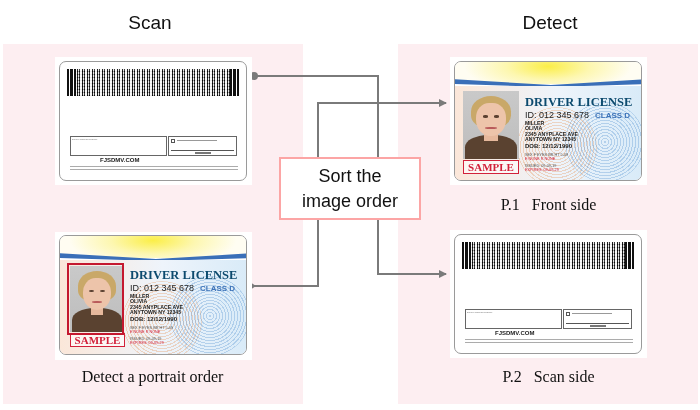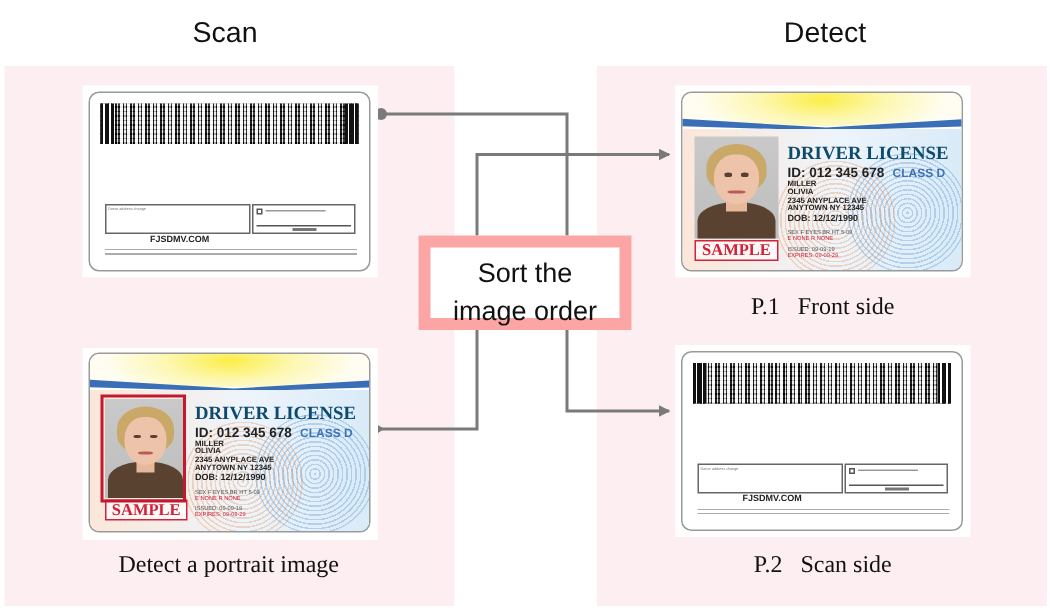--- a/index.html
+++ b/index.html
@@ -52,30 +52,30 @@
     .swirl.blue { background: repeating-radial-gradient(circle, rgba(90,150,210,0.35) 0 1px, transparent 1px 3px); }
     .photo { position: absolute; background: linear-gradient(180deg, #c9c9c9 0%, #bdbdbd 100%); overflow: hidden; }
     .photo .hair { position: absolute; left: 14%; top: 8%; width: 72%; height: 46%; border-radius: 50% 50% 40% 40%; background: #c9a868; }
     .photo .face { position: absolute; left: 24%; top: 18%; width: 52%; height: 48%; border-radius: 45% 45% 50% 50%; background: #edc4aa; }
     .photo .eye { position: absolute; top: 36%; width: 8%; height: 3%; background: #5a4030; border-radius: 50%; }
     .photo .mouth { position: absolute; left: 40%; top: 53%; width: 20%; height: 3%; background: #b95a5a; border-radius: 40%; }
     .photo .body { position: absolute; left: 4%; top: 64%; width: 92%; height: 40%; border-radius: 45% 45% 0 0; background: #5a4230; }
     .photo .neck { position: absolute; left: 38%; top: 60%; width: 24%; height: 14%; background: #e6b89c; }
     .sample { position: absolute; border: 1px solid #d2213a; color: #d2213a; font-family: "Liberation Serif", serif; font-weight: bold; text-align: center; background: rgba(255,255,255,0.6); }
     .dl-title { position: absolute; font-family: "Liberation Serif", serif; font-weight: bold; color: #0c4a6e; white-space: nowrap; }
-    .dl-id { position: absolute; font-weight: bold; color: #222; white-space: nowrap; text-align: right; }
+    .dl-id { position: absolute; font-weight: normal; color: #222; white-space: nowrap; text-align: right; }
     .dl-class { position: absolute; font-weight: bold; color: #3d73b8; white-space: nowrap; }
     .dl-lines { position: absolute; font-weight: bold; color: #222; white-space: nowrap; line-height: 1.05; }
     .dl-small { position: absolute; color: #555; white-space: nowrap; line-height: 1.15; }
     .dl-small .red { color: #d2213a; }
     .portrait-highlight { position: absolute; border: 2px solid #c4182f; }
 
     
     .sort-box { position: absolute; left: 279px; top: 157px; width: 142px; height: 63px;
-      border: 8px solid #fca5a5; background: #fff; text-align: center; font-size: 18px; line-height: 25px; padding-top: 5px; color: #111; }
+      border: 2px solid #fca5a5; background: #fff; text-align: center; font-size: 18px; line-height: 25px; padding-top: 5px; color: #111; }
 
     svg.connectors { position: absolute; left: 0; top: 0; width: 700px; height: 410px; pointer-events: none; }
   </style>
 </head>
 <body>
 
 <div class="panel panel-left"></div>
 <div class="panel panel-right"></div>
 
 <div class="heading heading-scan">Scan</div>
@@ -147,21 +147,21 @@
     <div class="dl-small" style="left:70px;top:90px;font-size:3.8px;">
       <div>SEX F  EYES BR  HT 5-09</div>
       <div><span class="red">E NONE</span> <span class="red">R NONE</span></div>
       <div style="margin-top:2px;">ISSUED:    09-09-19</div>
       <div class="red">EXPIRES:   09-09-29</div>
     </div>
   </div>
   <div class="portrait-highlight" style="left:12px;top:31px;width:57px;height:72px;"></div>
 </div>
 
-<div class="caption" style="left:40px;top:368px;width:225px;">Detect a portrait image</div>
+<div class="caption" style="left:40px;top:368px;width:225px;">Detect a portrait order</div>
 
 <div class="card-wrap" style="left:450px;top:57px;width:197px;height:128px;">
   <div class="card" style="left:4px;top:4px;width:188px;height:120px;">
     <div class="front-top"></div>
     <svg class="front-band" viewBox="0 0 200 10" preserveAspectRatio="none">
       <path d="M0,2 L100,8 L200,2 L200,7 L100,10 L0,7 Z" fill="#3a6fb8"></path>
     </svg>
     <div class="front-body"></div>
     <div class="swirl" style="left:62px;top:45px;"></div>
     <div class="swirl blue" style="left:110px;top:40px;"></div>

